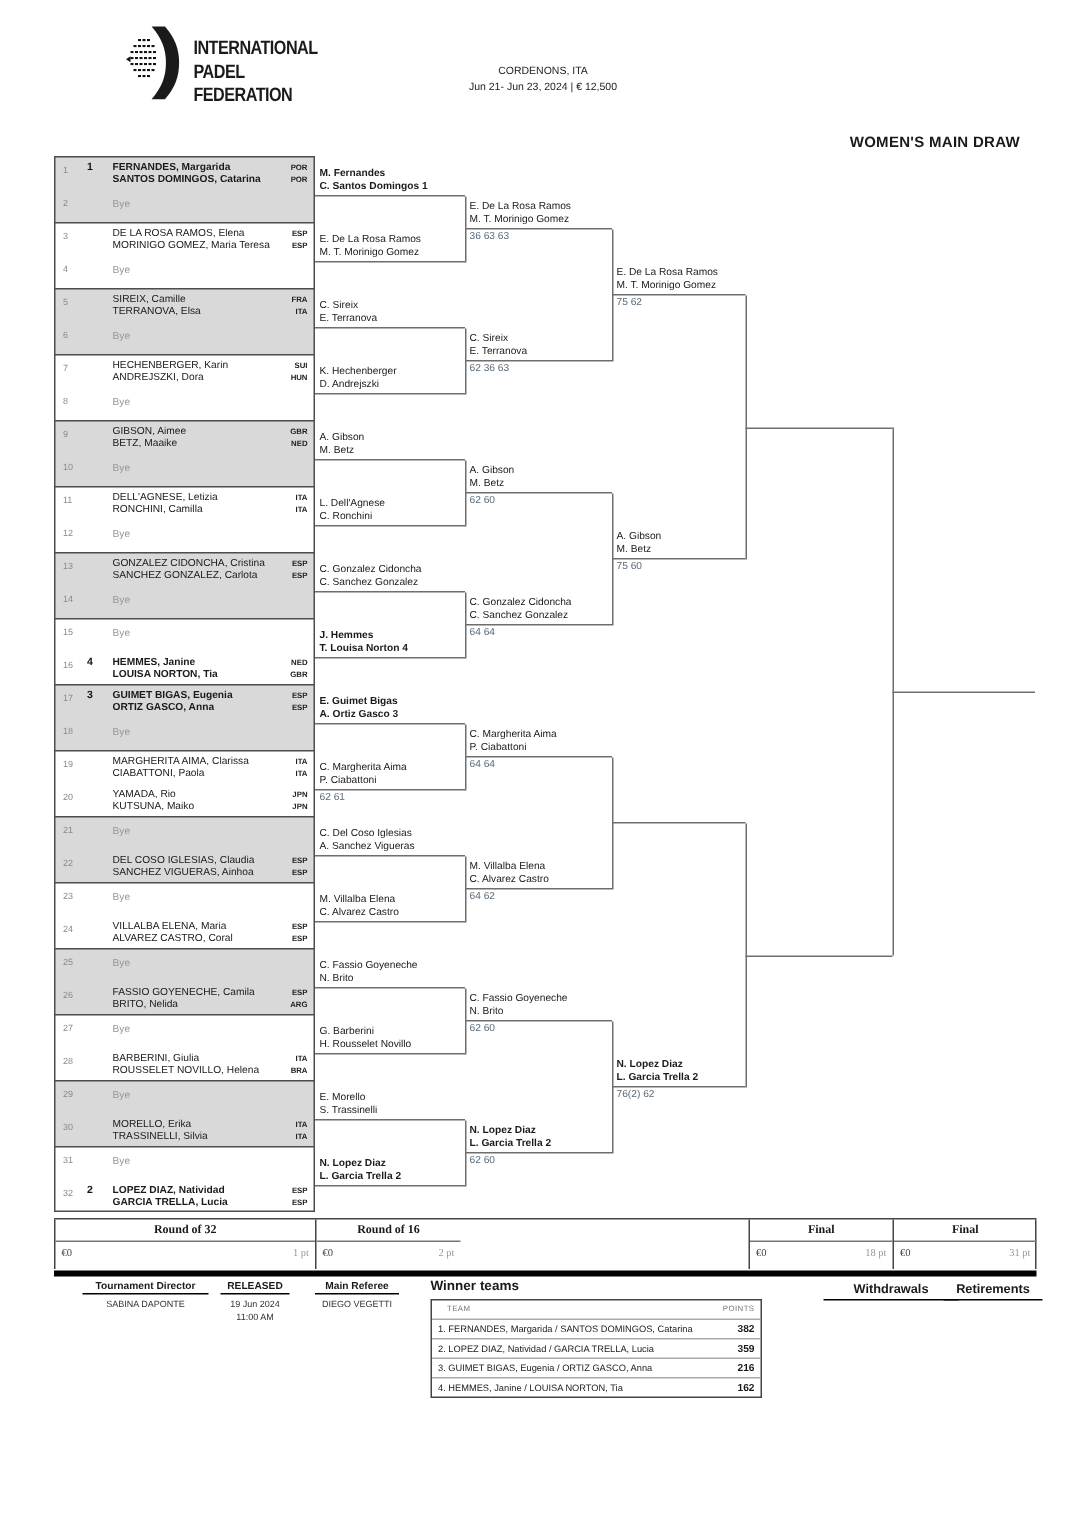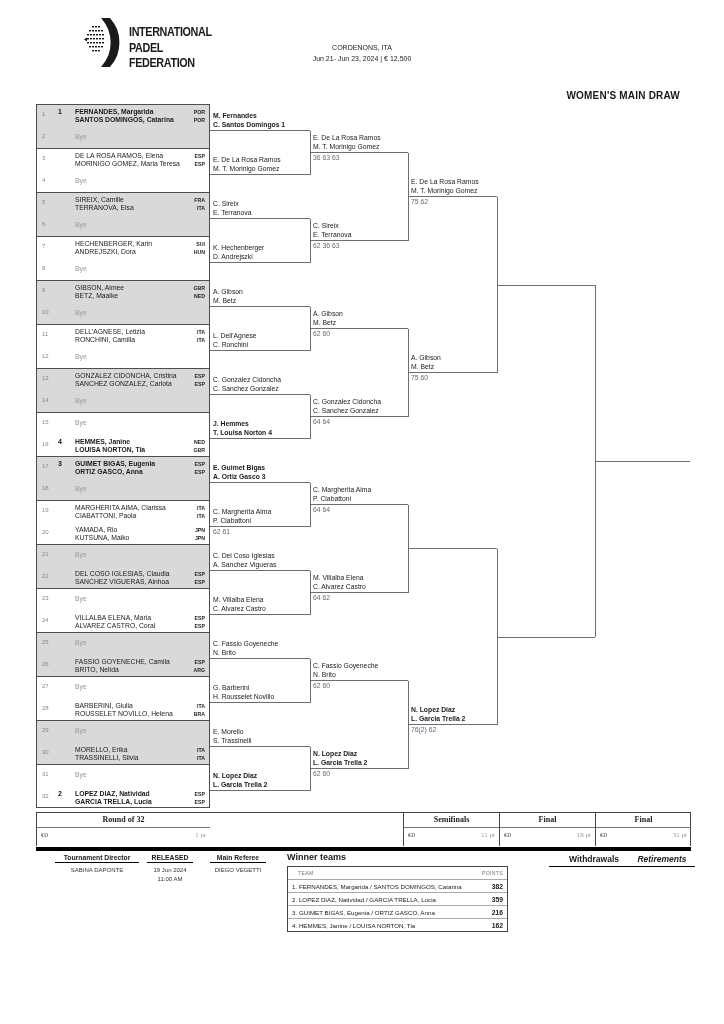--- a/index.html
+++ b/index.html
@@ -439,25 +439,25 @@
     </div>
 
   <div class="legend" id="legend">
       <div class="legend-rb"></div>
       <div class="lcol" style="left: 0px; width: 174px;">
         <span class="lhead">Round of 32</span>
         <span class="ldiv"></span>
         <span class="leuro">€0</span>
         <span class="lpt">1 pt</span>
       </div>
-      <div class="lcol" style="left: 367px; width: 96px;">
-        <span class="lhead">Semifinals</span>
+      <div class="lcol" style="left: 174px; width: 97px;">
+        <span class="lhead">Round of 16</span>
         <span class="ldiv"></span>
         <span class="leuro">€0</span>
-        <span class="lpt">11 pt</span>
+        <span class="lpt">2 pt</span>
       </div>
       <div class="lcol" style="left: 463px; width: 96px;">
         <span class="lhead">Final</span>
         <span class="ldiv"></span>
         <span class="leuro">€0</span>
         <span class="lpt">18 pt</span>
       </div>
       <div class="lcol" style="left: 559px; width: 96px;">
         <span class="lhead">Final</span>
         <span class="ldiv"></span>
@@ -493,15 +493,15 @@
         <span class="steam">3. GUIMET BIGAS, Eugenia / ORTIZ GASCO, Anna</span>
         <span class="spts">216</span>
       </div>
       <div class="strow">
         <span class="steam">4. HEMMES, Janine / LOUISA NORTON, Tia</span>
         <span class="spts">162</span>
       </div>
     </div>
 
   <div class="bigcol-label" style="left:549px;width:90px;">Withdrawals</div>
-  <div class="bigcol-label" style="left:629px;width:66px;font-style:italic;">Retirements</div>
+  <div class="bigcol-label" style="left:629px;width:66px;">Retirements</div>
 
 </div>
 
 </body></html>

